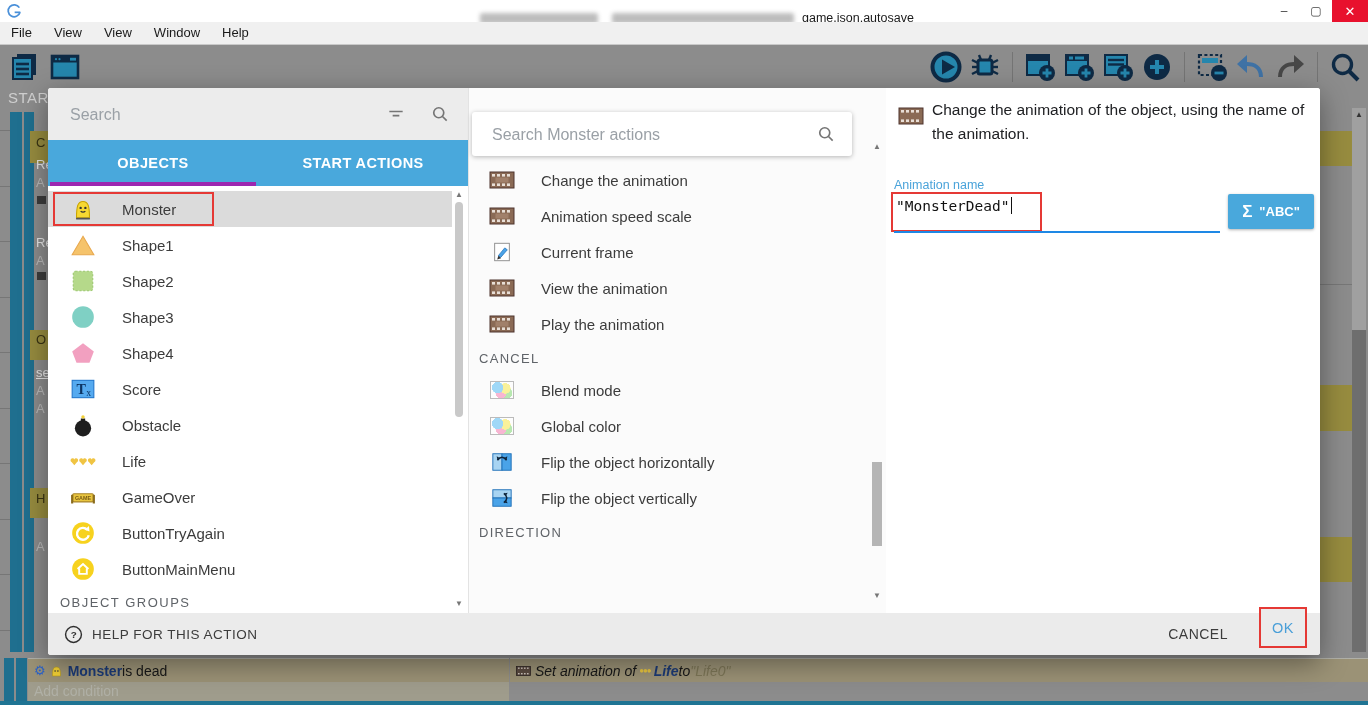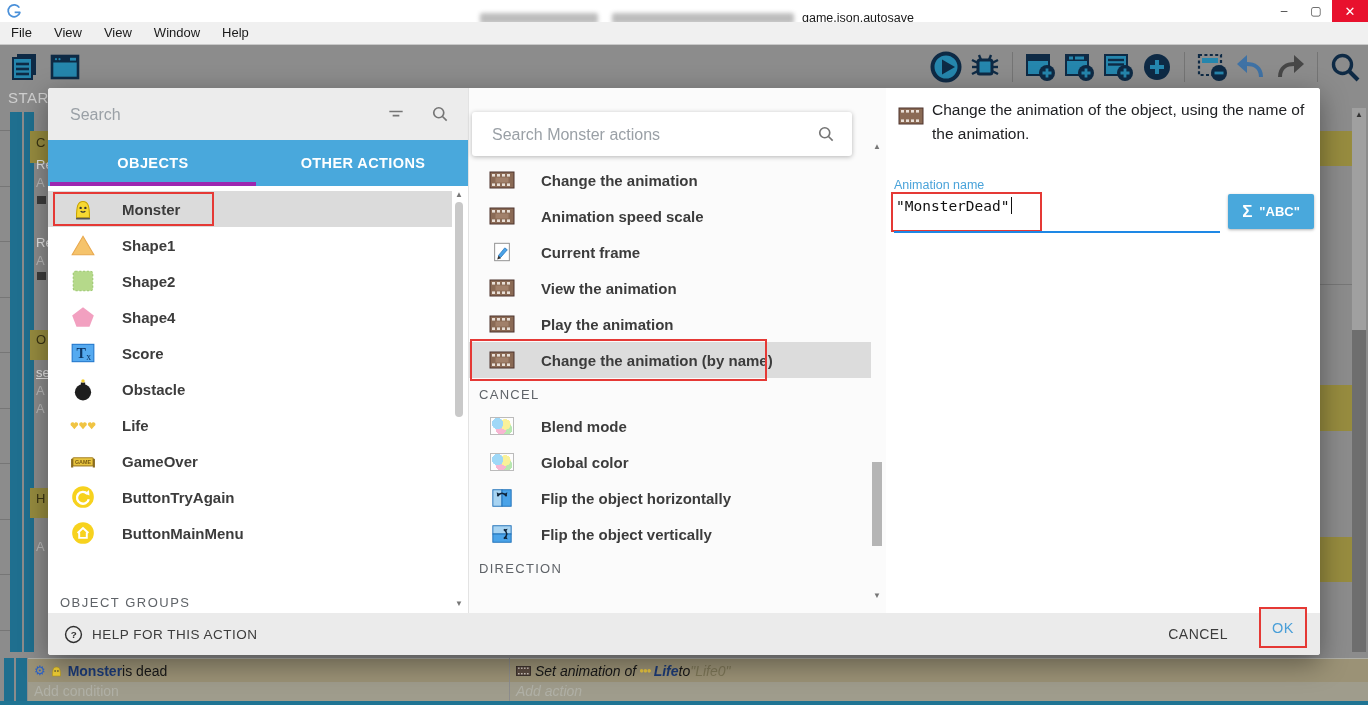--- a/index.html
+++ b/index.html
@@ -61,21 +61,21 @@
   .sb-icon svg{width:100%;height:100%;}
   .tab-bar{position:absolute;left:0;top:52px;width:420px;height:46px;background:#49a8dc;display:flex;}
   .tab{width:50%;text-align:center;line-height:46px;font-size:14.5px;font-weight:bold;color:#ffffff;letter-spacing:.4px;position:relative;}
   .tab-underline{position:absolute;left:2px;bottom:0;width:206px;height:4px;background:#9c27b0;}
   .objects-list{position:absolute;left:0;top:103px;width:404px;}
   .obj-row{position:relative;height:36px;display:flex;align-items:center;}
   .obj-row.selected{background:#dbdbdb;}
   .obj-row.selected::after{content:"";position:absolute;left:5px;top:1px;width:157px;height:30px;border:2px solid #e53935;}
   .row-icon{width:26px;height:26px;margin-left:22px;display:flex;align-items:center;justify-content:center;flex:none;}
   .row-icon svg{width:26px;height:26px;}
-  .row-label{margin-left:26px;font-size:15px;color:#3c3c3c;font-weight:bold;}
+  .row-label{margin-left:26px;font-size:15px;color:#3c3c3c;}
   .groups-header{margin:10px 0 0 12px;font-size:13px;color:#5f6368;letter-spacing:1.5px;}
   .left-scroll{position:absolute;left:404px;top:100px;width:14px;height:420px;}
   .left-scroll .arr{position:absolute;left:0;width:14px;text-align:center;font-size:8px;color:#777;}
   .left-thumb{position:absolute;left:3px;top:14px;width:8px;height:215px;background:#c9c9c9;border-radius:4px;}
   
   .mid-panel{position:absolute;left:420px;top:0;width:418px;height:525px;background:#fbfbfb;border-left:1px solid #e3e3e3;box-sizing:border-box;}
   .search-card{position:absolute;left:424px;top:4px;width:380px;height:44px;background:#fff;border-radius:3px;box-shadow:0 1px 5px rgba(0,0,0,.28);z-index:2;margin-top:20px;}
   .search-card input{position:absolute;left:18px;top:9px;width:320px;height:26px;border:none;outline:none;font-size:16px;color:#444;background:transparent;font-family:"Liberation Sans",sans-serif;}
   .search-card input::placeholder{color:#9aa0a6;}
   .search-card .sb-icon{right:16px;top:12px;}
@@ -306,21 +306,20 @@
               <rect x="8" y="8" width="1.6" height="1.4" fill="#cfc6bf"></rect>
               <rect x="11" y="8" width="1.6" height="1.4" fill="#cfc6bf"></rect>
             </svg>
         </span>
         <span>Set animation of </span>
         <span class="hearts-mini">●●●</span>
         <span class="ev-obj">Life</span>
           <span> to </span>
           <span class="ev-val">"Life0"</span>
       </div>
-      <div class="ev-add">Add action</div>
     </div>
   </div>
   <div class="teal-bottom"></div>
 
   <div class="dialog">
 
     <div class="search-bar-left">
       <input class="search-input" placeholder="Search" style="">
       <span class="sb-icon" style="right:62px">
         <svg viewBox="0 0 24 24">
@@ -334,21 +333,21 @@
             <line x1="15" y1="15" x2="20" y2="20" stroke="#757575" stroke-width="2"></line>
           </svg>
       </span>
     </div>
     <div class="tab-bar">
       <div class="tab">
         <span>OBJECTS</span>
         <div class="tab-underline"></div>
       </div>
       <div class="tab">
-        <span>OTHER ACTIONS</span>
+        <span>START ACTIONS</span>
       </div>
     </div>
     <div class="objects-list">
         <div class="obj-row selected">
           <span class="row-icon">
             <svg viewBox="0 0 24 24">
               <path d="M6 20c0-10 1-15 6-15s6 5 6 15z" fill="#f7d832" stroke="#c9a400"></path>
               <circle cx="9.8" cy="11" r="1.1" fill="#333"></circle>
               <circle cx="14.2" cy="11" r="1.1" fill="#333"></circle>
               <path d="M9.8 14q2.2 1.8 4.4 0" stroke="#333" fill="none" stroke-width="1.1"></path>
@@ -365,20 +364,28 @@
           </span>
           <span class="row-label">Shape1</span>
         </div>
         <div class="obj-row">
           <span class="row-icon">
             <svg viewBox="0 0 24 24">
               <rect x="3" y="3" width="18" height="18" rx="2" fill="#b5d98a" stroke="#9cc86f" stroke-dasharray="2,1.5"></rect>
             </svg>
           </span>
           <span class="row-label">Shape2</span>
+        </div>
+        <div class="obj-row">
+          <span class="row-icon">
+            <svg viewBox="0 0 24 24">
+              <circle cx="12" cy="12" r="10" fill="#7fd0c4"></circle>
+            </svg>
+          </span>
+          <span class="row-label">Shape3</span>
         </div>
         <div class="obj-row">
           <span class="row-icon">
             <svg viewBox="0 0 24 24">
               <polygon points="12,3 22,10.5 18,21 6,21 2,10.5" fill="#f2a0c0"></polygon>
             </svg>
           </span>
           <span class="row-label">Shape4</span>
         </div>
         <div class="obj-row">
@@ -525,37 +532,20 @@
                 <rect x="13" y="4" width="3" height="2.6" fill="#e8ded6"></rect>
                 <rect x="18" y="4" width="3" height="2.6" fill="#e8ded6"></rect>
                 <rect x="3" y="13.4" width="3" height="2.6" fill="#e8ded6"></rect>
                 <rect x="8" y="13.4" width="3" height="2.6" fill="#e8ded6"></rect>
                 <rect x="13" y="13.4" width="3" height="2.6" fill="#e8ded6"></rect>
                 <rect x="18" y="13.4" width="3" height="2.6" fill="#e8ded6"></rect>
                 <rect x="6.5" y="7.5" width="13" height="5" fill="#a1806a"></rect>
               </svg>
             </span>
             <span class="row-label">Play the animation</span>
-          </div>
-          <div class="act-row selected">
-            <span class="row-icon">
-              <svg viewBox="0 0 26 20">
-                <rect x="1" y="2" width="24" height="16" fill="#8a6a55" stroke="#4e342e"></rect>
-                <rect x="3" y="4" width="3" height="2.6" fill="#e8ded6"></rect>
-                <rect x="8" y="4" width="3" height="2.6" fill="#e8ded6"></rect>
-                <rect x="13" y="4" width="3" height="2.6" fill="#e8ded6"></rect>
-                <rect x="18" y="4" width="3" height="2.6" fill="#e8ded6"></rect>
-                <rect x="3" y="13.4" width="3" height="2.6" fill="#e8ded6"></rect>
-                <rect x="8" y="13.4" width="3" height="2.6" fill="#e8ded6"></rect>
-                <rect x="13" y="13.4" width="3" height="2.6" fill="#e8ded6"></rect>
-                <rect x="18" y="13.4" width="3" height="2.6" fill="#e8ded6"></rect>
-                <rect x="6.5" y="7.5" width="13" height="5" fill="#a1806a"></rect>
-              </svg>
-            </span>
-            <span class="row-label">Change the animation (by name)</span>
           </div>
           <div class="section-header">CANCEL</div>
           <div class="act-row">
             <span class="row-icon">
               <span class="blend-sq"></span>
             </span>
             <span class="row-label">Blend mode</span>
           </div>
           <div class="act-row">
             <span class="row-icon">

